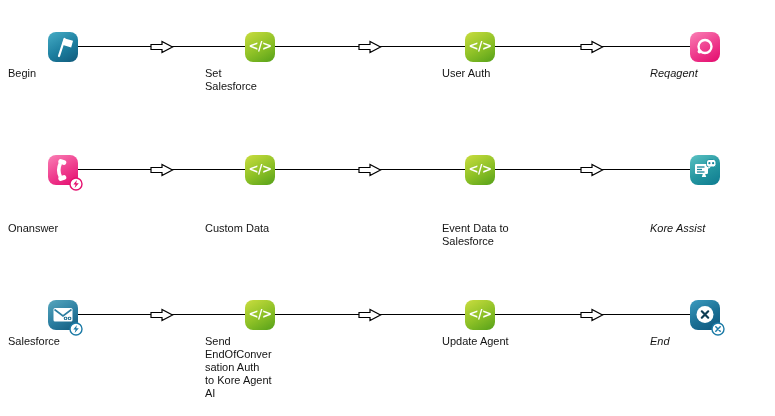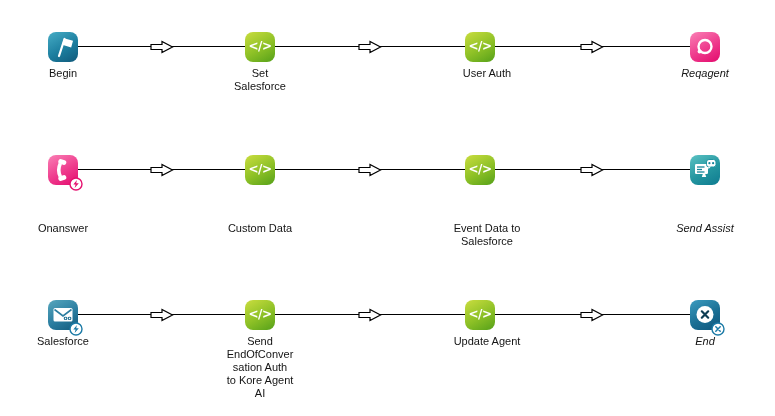--- a/index.html
+++ b/index.html
@@ -6,38 +6,38 @@
   .canvas{position:relative;width:775px;height:416px;background:#ffffff;overflow:hidden;
           font-family:"Liberation Sans",sans-serif;}
   .nodeicon{position:absolute;width:30px;height:30px;border-radius:8px;cursor:pointer;}
   .nodeicon svg{position:absolute;left:0;top:0;}
   .ic-teal  {background:linear-gradient(150deg,#46acc5 0%,#1c7e9f 55%,#11597a 100%);}
   .ic-green {background:linear-gradient(150deg,#cadd3f 0%,#8cc026 55%,#55a019 100%);}
   .ic-pink  {background:linear-gradient(150deg,#fa80b5 0%,#ee3a8c 55%,#e30a6d 100%);}
   .ic-assist{background:linear-gradient(150deg,#5cc3c4 0%,#23959f 55%,#0e7b90 100%);}
   .ic-steel {background:linear-gradient(150deg,#57a6bd 0%,#2a7da0 55%,#135a7c 100%);}
   .ic-blue  {background:linear-gradient(150deg,#3b9cc0 0%,#1a6f94 55%,#0e567c 100%);}
-  .label{position:absolute;width:110px;text-align:center;font-size:11px;line-height:13px;
+  .label{position:absolute;width:110px;text-align:left;font-size:11px;line-height:13px;
          color:#141414;white-space:pre-line;}
   .codeglyph{position:absolute;width:30px;height:30px;line-height:29px;text-align:center;
          color:#ffffff;font-weight:bold;font-size:12px;letter-spacing:-0.5px;
          font-family:"DejaVu Sans",sans-serif;}
   .cline{position:absolute;height:0;border-top:1.5px solid #000000;}
   .carrow{position:absolute;width:24px;height:14px;}
   .badge{position:absolute;right:-5px;bottom:-6px;width:14px;height:14px;}
   .badge-pink{color:#e5116f;}
   .badge-blue{color:#1b7aa6;}
   
   .r0 .nodeicon{top:32px;} .r0 .label{top:67px;} .r0 .cline{top:46px;} .r0 .carrow{top:40px;}
   .r1 .nodeicon{top:155px;}.r1 .label{top:190px;margin-top:32px;}.r1 .cline{top:169px;}.r1 .carrow{top:163px;}
   .r2 .nodeicon{top:300px;}.r2 .label{top:335px;}.r2 .cline{top:314px;}.r2 .carrow{top:308px;}
   
   .c0.nodeicon{left:48px;}  .c0.label{left:8px;}
   .c1.nodeicon{left:245px;} .c1.label{left:205px;}
-  .c2.nodeicon{left:465px;} .c2.label{left:432px;}
+  .c2.nodeicon{left:465px;} .c2.label{left:442px;}
   .c3.nodeicon{left:690px;} .c3.label{left:650px;font-style:italic;}
   .seg0{left:78px;width:167px;} .seg1{left:275px;width:190px;} .seg2{left:495px;width:195px;}
   .ar0{left:150px;} .ar1{left:358px;} .ar2{left:580px;}
 </style>
 </head>
 <body>
 
 <div class="canvas">
 
   <div class="row r0">
@@ -148,21 +148,21 @@
           <line x1="7" y1="14.5" x2="12" y2="14.5"></line>
           <line x1="7" y1="17" x2="14.5" y2="17"></line>
         </g>
         <rect x="16.5" y="4.5" width="9.5" height="7.5" rx="2.5" fill="#ffffff" stroke="#1f93a0" stroke-width="1"></rect>
         <circle cx="19.4" cy="8.2" r="1.1" fill="#17869a"></circle>
         <circle cx="23.1" cy="8.2" r="1.1" fill="#17869a"></circle>
         <polygon points="18,11.5 21,11.5 18.5,14" fill="#ffffff"></polygon>
         <polygon points="12.8,19 15.2,19 16.2,22 11.8,22" fill="#ffffff"></polygon>
       </svg>
     </div>
-    <div class="label c3">Send Assist</div>
+    <div class="label c3">Kore Assist</div>
   </div>
 
   <div class="row r2">
     <div class="nodeicon c0 ic-steel">
       <svg width="30" height="30" viewBox="0 0 30 30">
         <rect x="5.5" y="8" width="19" height="13.5" rx="1.5" fill="#ffffff"></rect>
         <polyline points="6.5,9.5 15,16 23.5,9.5" fill="none" stroke="#2a7da0" stroke-width="1.6"></polyline>
         <text x="15.5" y="20" font-size="6" font-weight="bold" fill="#1d6f92" font-family="DejaVu Sans, sans-serif">oo</text>
       </svg>
       <span class="badge badge-blue">

